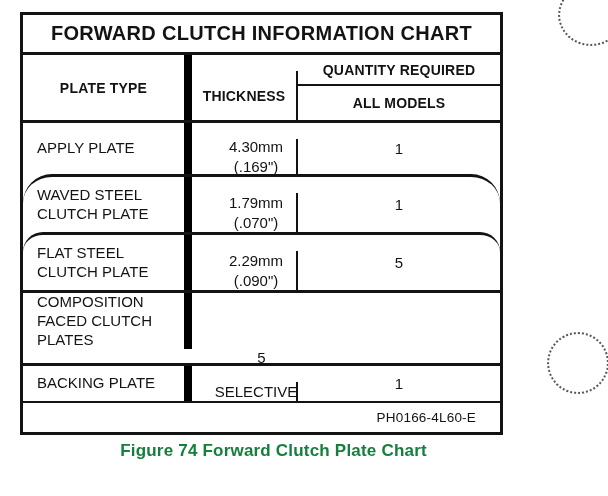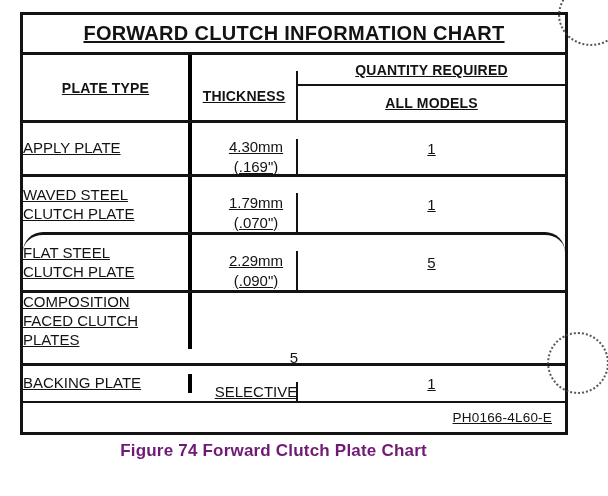--- a/index.html
+++ b/index.html
@@ -13,94 +13,93 @@
     width: 608px;
     height: 496px;
     background: #ffffff;
     overflow: hidden;
     color: #131313;
   }
   .doc-table {
     position: absolute;
     left: 20px;
     top: 12px;
-    width: 548px;
+    width: 483px;
     border: 3px solid #131313;
     box-sizing: border-box;
     background: #ffffff;
-    text-decoration: underline;
   }
   .t-title {
     height: 37px;
     display: flex;
     align-items: center;
     justify-content: center;
     font-weight: bold;
     font-size: 20px;
     letter-spacing: 0.3px;
   }
   .t-header {
     border-top: 3px solid #131313;
     display: flex;
     height: 65px;
   }
-  .colA { width: 169px; border-right: 4px solid #000000; box-sizing: border-box; }
+  .colA { width: 169px; border-right: 8px solid #000000; box-sizing: border-box; }
   .colB { width: 106px; border-right: 2px solid #131313; box-sizing: border-box; margin-top: 16px; }
   .colC { flex: 1; }
   .hcell {
     display: flex;
     align-items: center;
     justify-content: center;
     font-weight: bold;
     font-size: 14px;
     letter-spacing: 0.2px;
     text-align: center;
   }
   .hsplit { display: flex; flex-direction: column; }
   .hsplit .htop { height: 31px; border-bottom: 2px solid #131313; box-sizing: border-box; }
   .hsplit .hbot { flex: 1; }
   .t-row {
     border-top: 3px solid #131313;
     display: flex;
   }
   .r0 { height: 51px; }
-  .r1 { height: 55px; }
+  .r1 { height: 55px; border-radius: 29px; }
   .r2 { height: 55px; border-radius: 20px; }
   .r3 { height: 70px; flex-direction: column; }
-  .r4 { height: 35px; align-items: center; }
+  .r4 { height: 35px; }
   .cell {
     display: flex;
     align-items: center;
     font-size: 15px;
     white-space: pre-line;
     box-sizing: border-box;
   }
-  .cell-type { line-height: 1.25; }
+  .cell-type { padding-left: 14px; line-height: 1.25; }
   .cell-mid  { justify-content: center; text-align: center; line-height: 1.3; padding-left: 24px; }
   .cell-qty  { justify-content: center; }
   .t-footer {
     border-top: 2px solid #131313;
     height: 29px;
     display: flex;
     align-items: center;
     justify-content: flex-end;
-    padding-right: 13px;
+    padding-right: 24px;
     font-size: 13.5px;
     letter-spacing: 0.2px;
   }
   .caption {
     position: absolute;
     left: 20px;
     top: 441px;
     width: 507px;
     text-align: center;
     font-size: 17px;
     font-weight: 600;
     letter-spacing: 0.2px;
-    color: #701a75;
+    color: #15803d;
   }
   .hole {
     position: absolute;
     border: 2px dotted #3c3c3c;
     border-radius: 50%;
     opacity: 0.85;
   }
   .hole-top { width: 62px; height: 58px; left: 558px; top: -16px; }
   .hole-mid { width: 58px; height: 58px; left: 547px; top: 332px; }
 </style>

